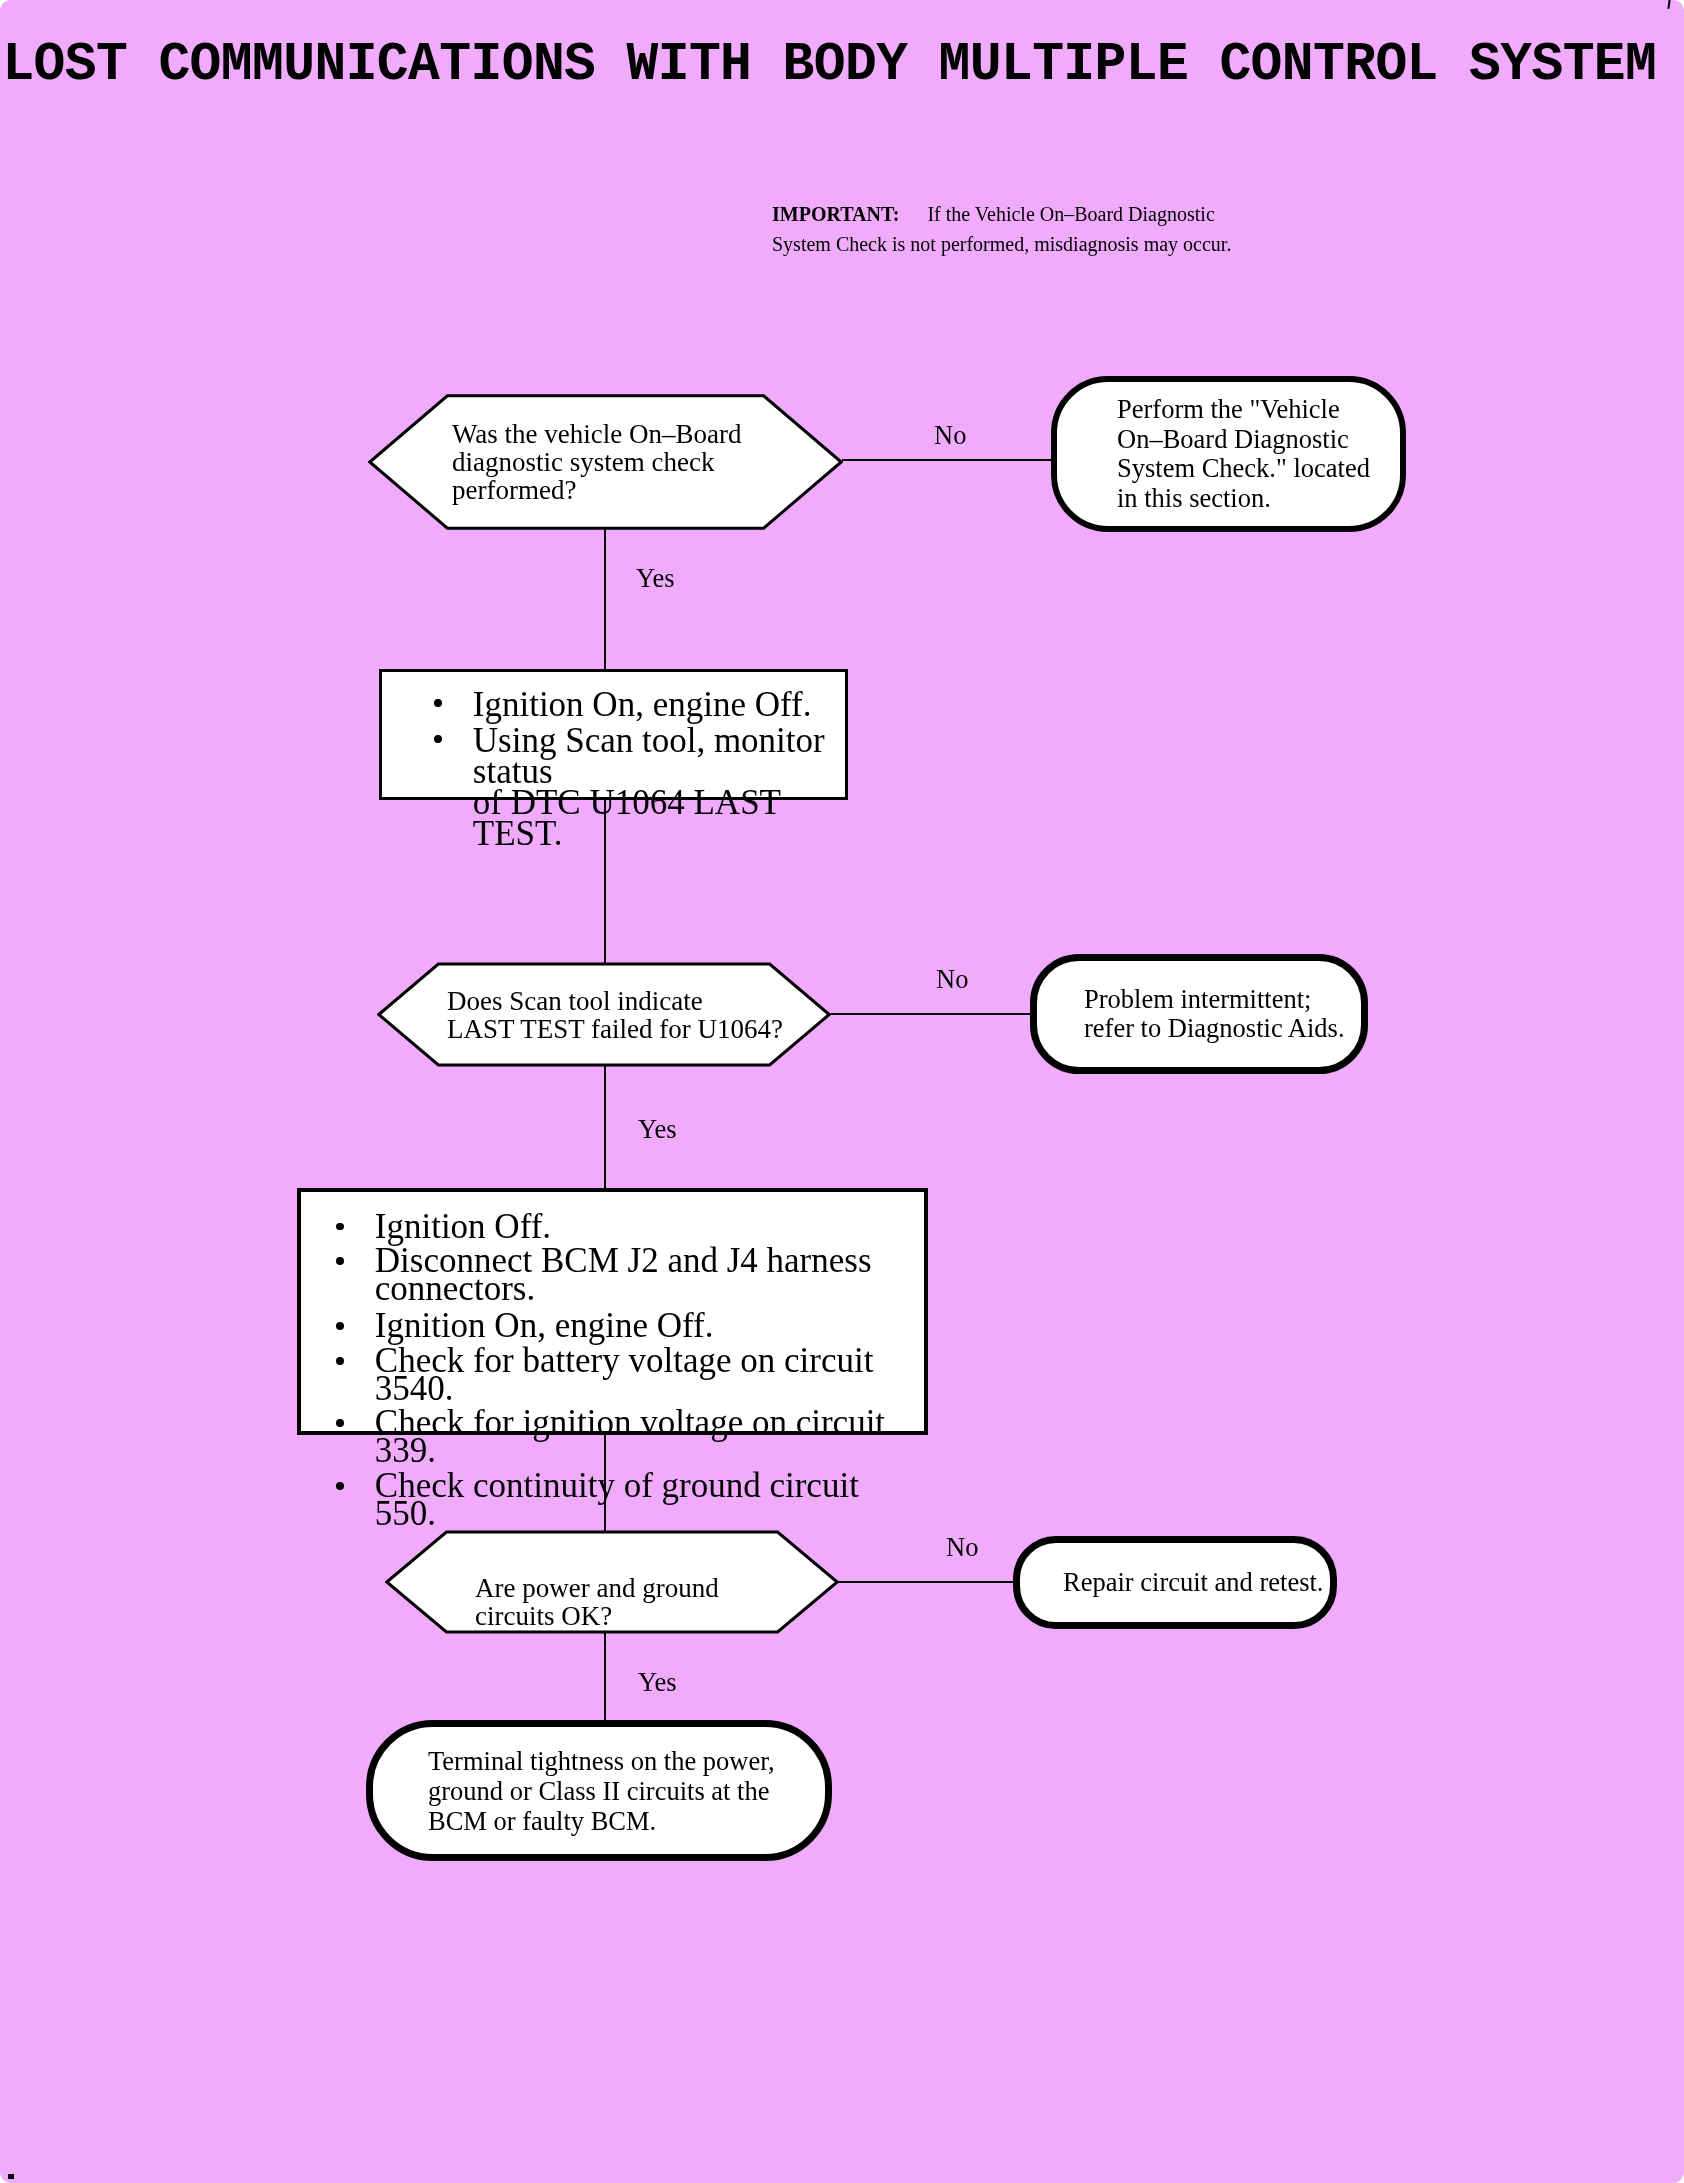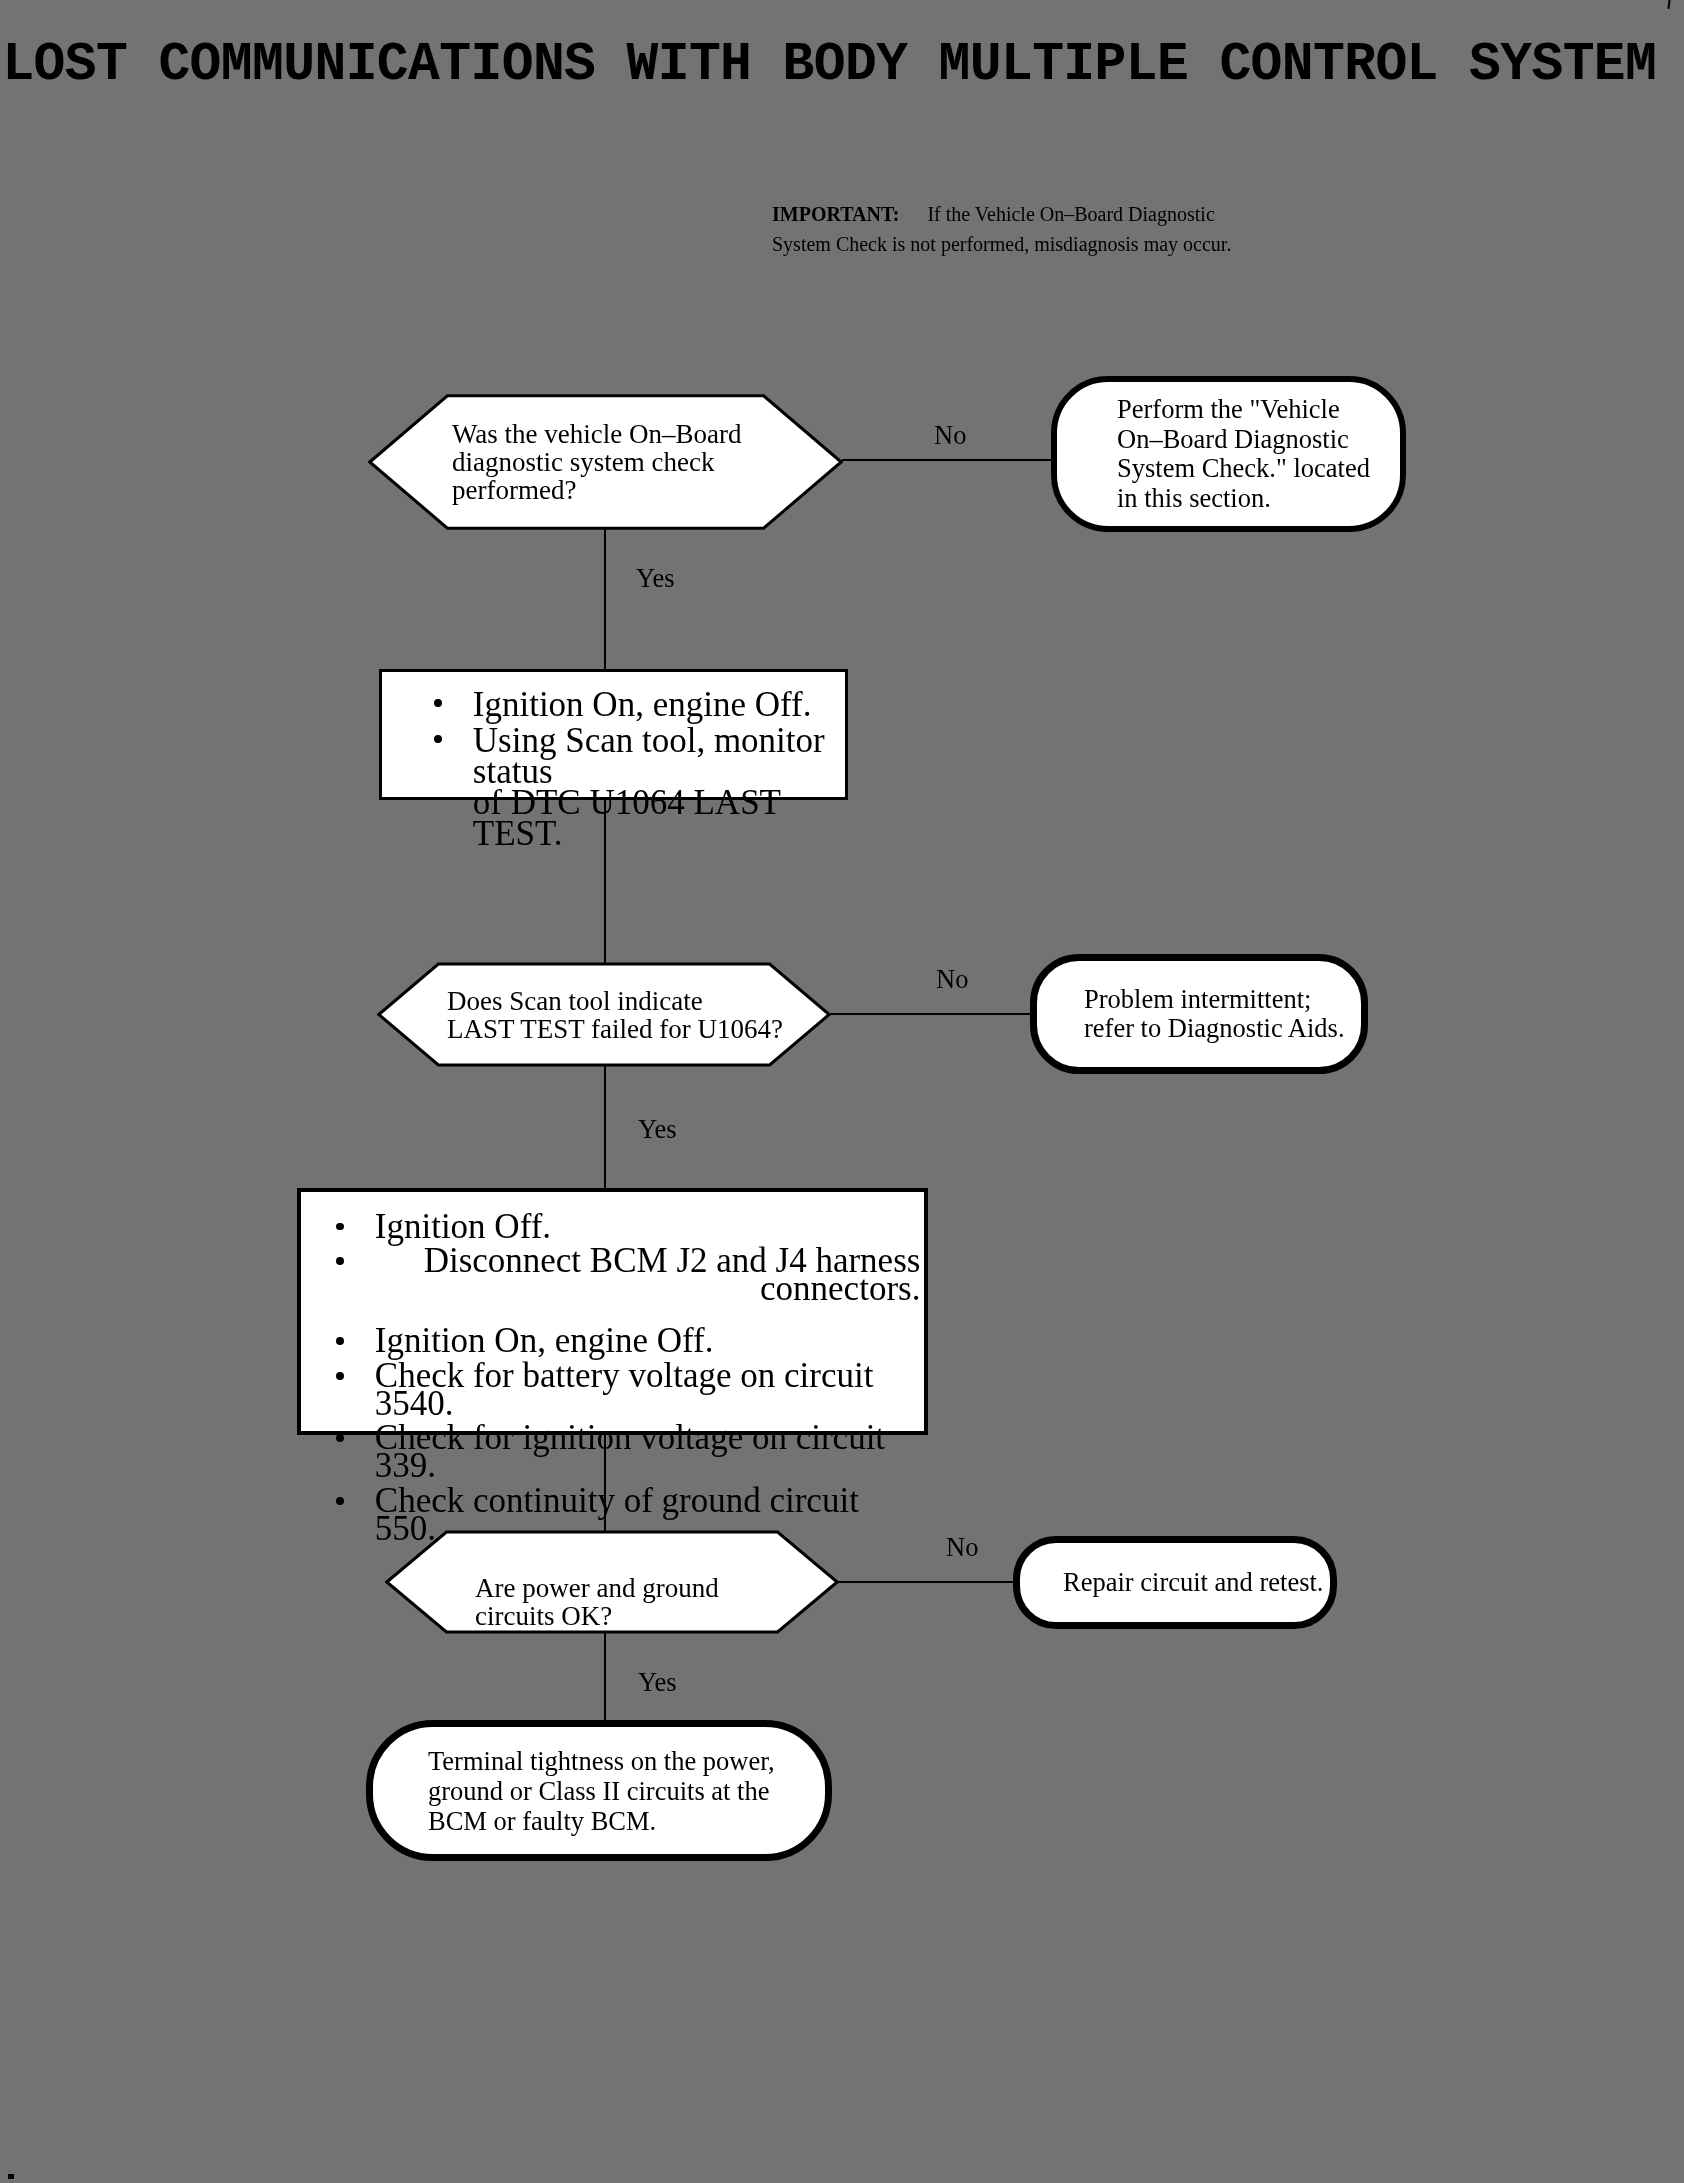--- a/index.html
+++ b/index.html
@@ -1,23 +1,24 @@
 <!DOCTYPE html>
 <html style="font-size:9.6px"><head>
 <meta charset="utf-8">
 <style>
   html,body{margin:0;padding:0;background:#fff;}
   .page{
     position:relative;
     width:1684px;
     height:2183px;
-    background:#737373;
+    background:#f0abfc;
     overflow:hidden;
     font-family:"Liberation Serif", serif;
     color:#000;
+    border-radius:11px;
   }
   
   .title{
     position:absolute;
     left:2.4px; top:39px;
     width:1684px;
     font-family:"Liberation Mono", monospace;
     font-weight:bold;
     font-size:53px;
     line-height:1.0;
@@ -139,21 +140,21 @@
   <div class="terminal" style="left:1030px; top:954px; width:338px; height:120px; border-width:7.8px; border-radius:49px; padding-left:47px;">
     <div class="lines">Problem intermittent;
 refer to Diagnostic Aids.</div>
   </div>
 
   <div class="process" style="left:297px; top:1188px; width:631px; height:247px; padding:20.5px 3.6px 0 35px; border-width:4.2px; line-height:28px;">
     <div class="brow" style="margin-bottom:6.6px;">
       <span class="dot"></span>
       <div class="lines">Ignition Off.</div>
     </div>
-    <div class="brow" style="margin-bottom:24px;text-align:right;">
+    <div class="brow" style="margin-bottom:9px;">
       <span class="dot"></span>
       <div class="lines">Disconnect BCM J2 and J4 harness connectors.</div>
     </div>
     <div class="brow" style="margin-bottom:6.6px;">
       <span class="dot"></span>
       <div class="lines">Ignition On, engine Off.</div>
     </div>
     <div class="brow" style="margin-bottom:6.6px;">
       <span class="dot"></span>
       <div class="lines">Check for battery voltage on circuit 3540.</div>

